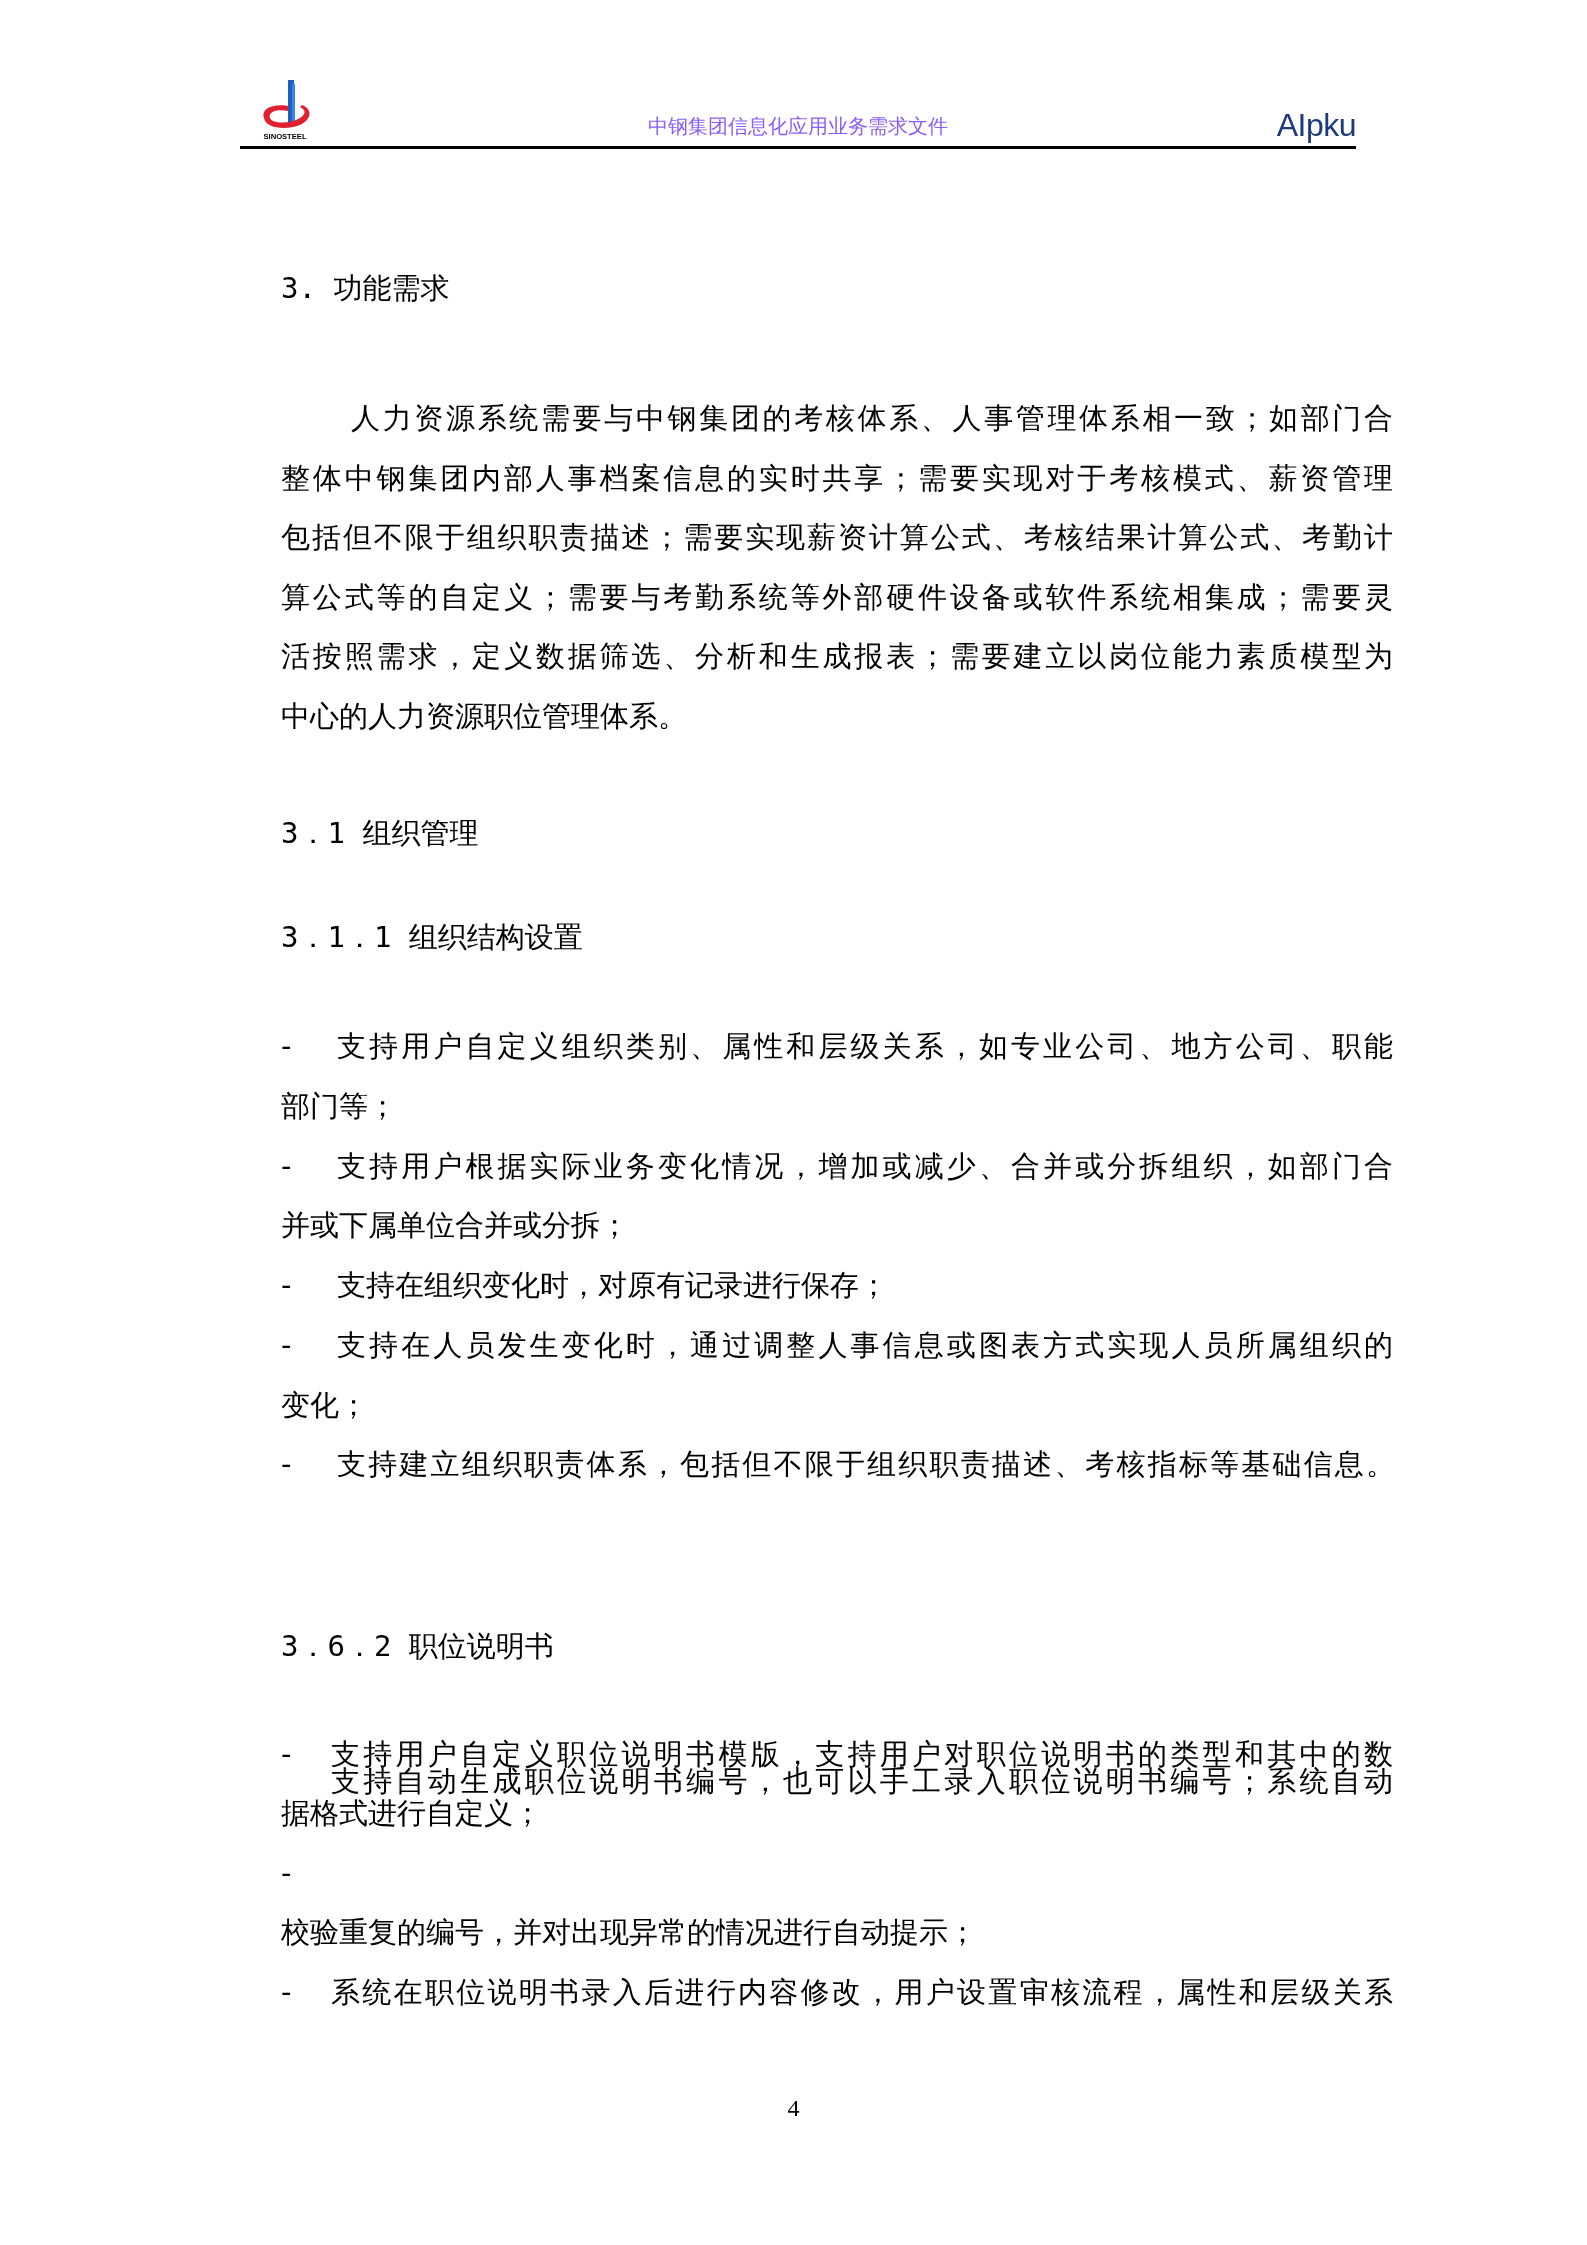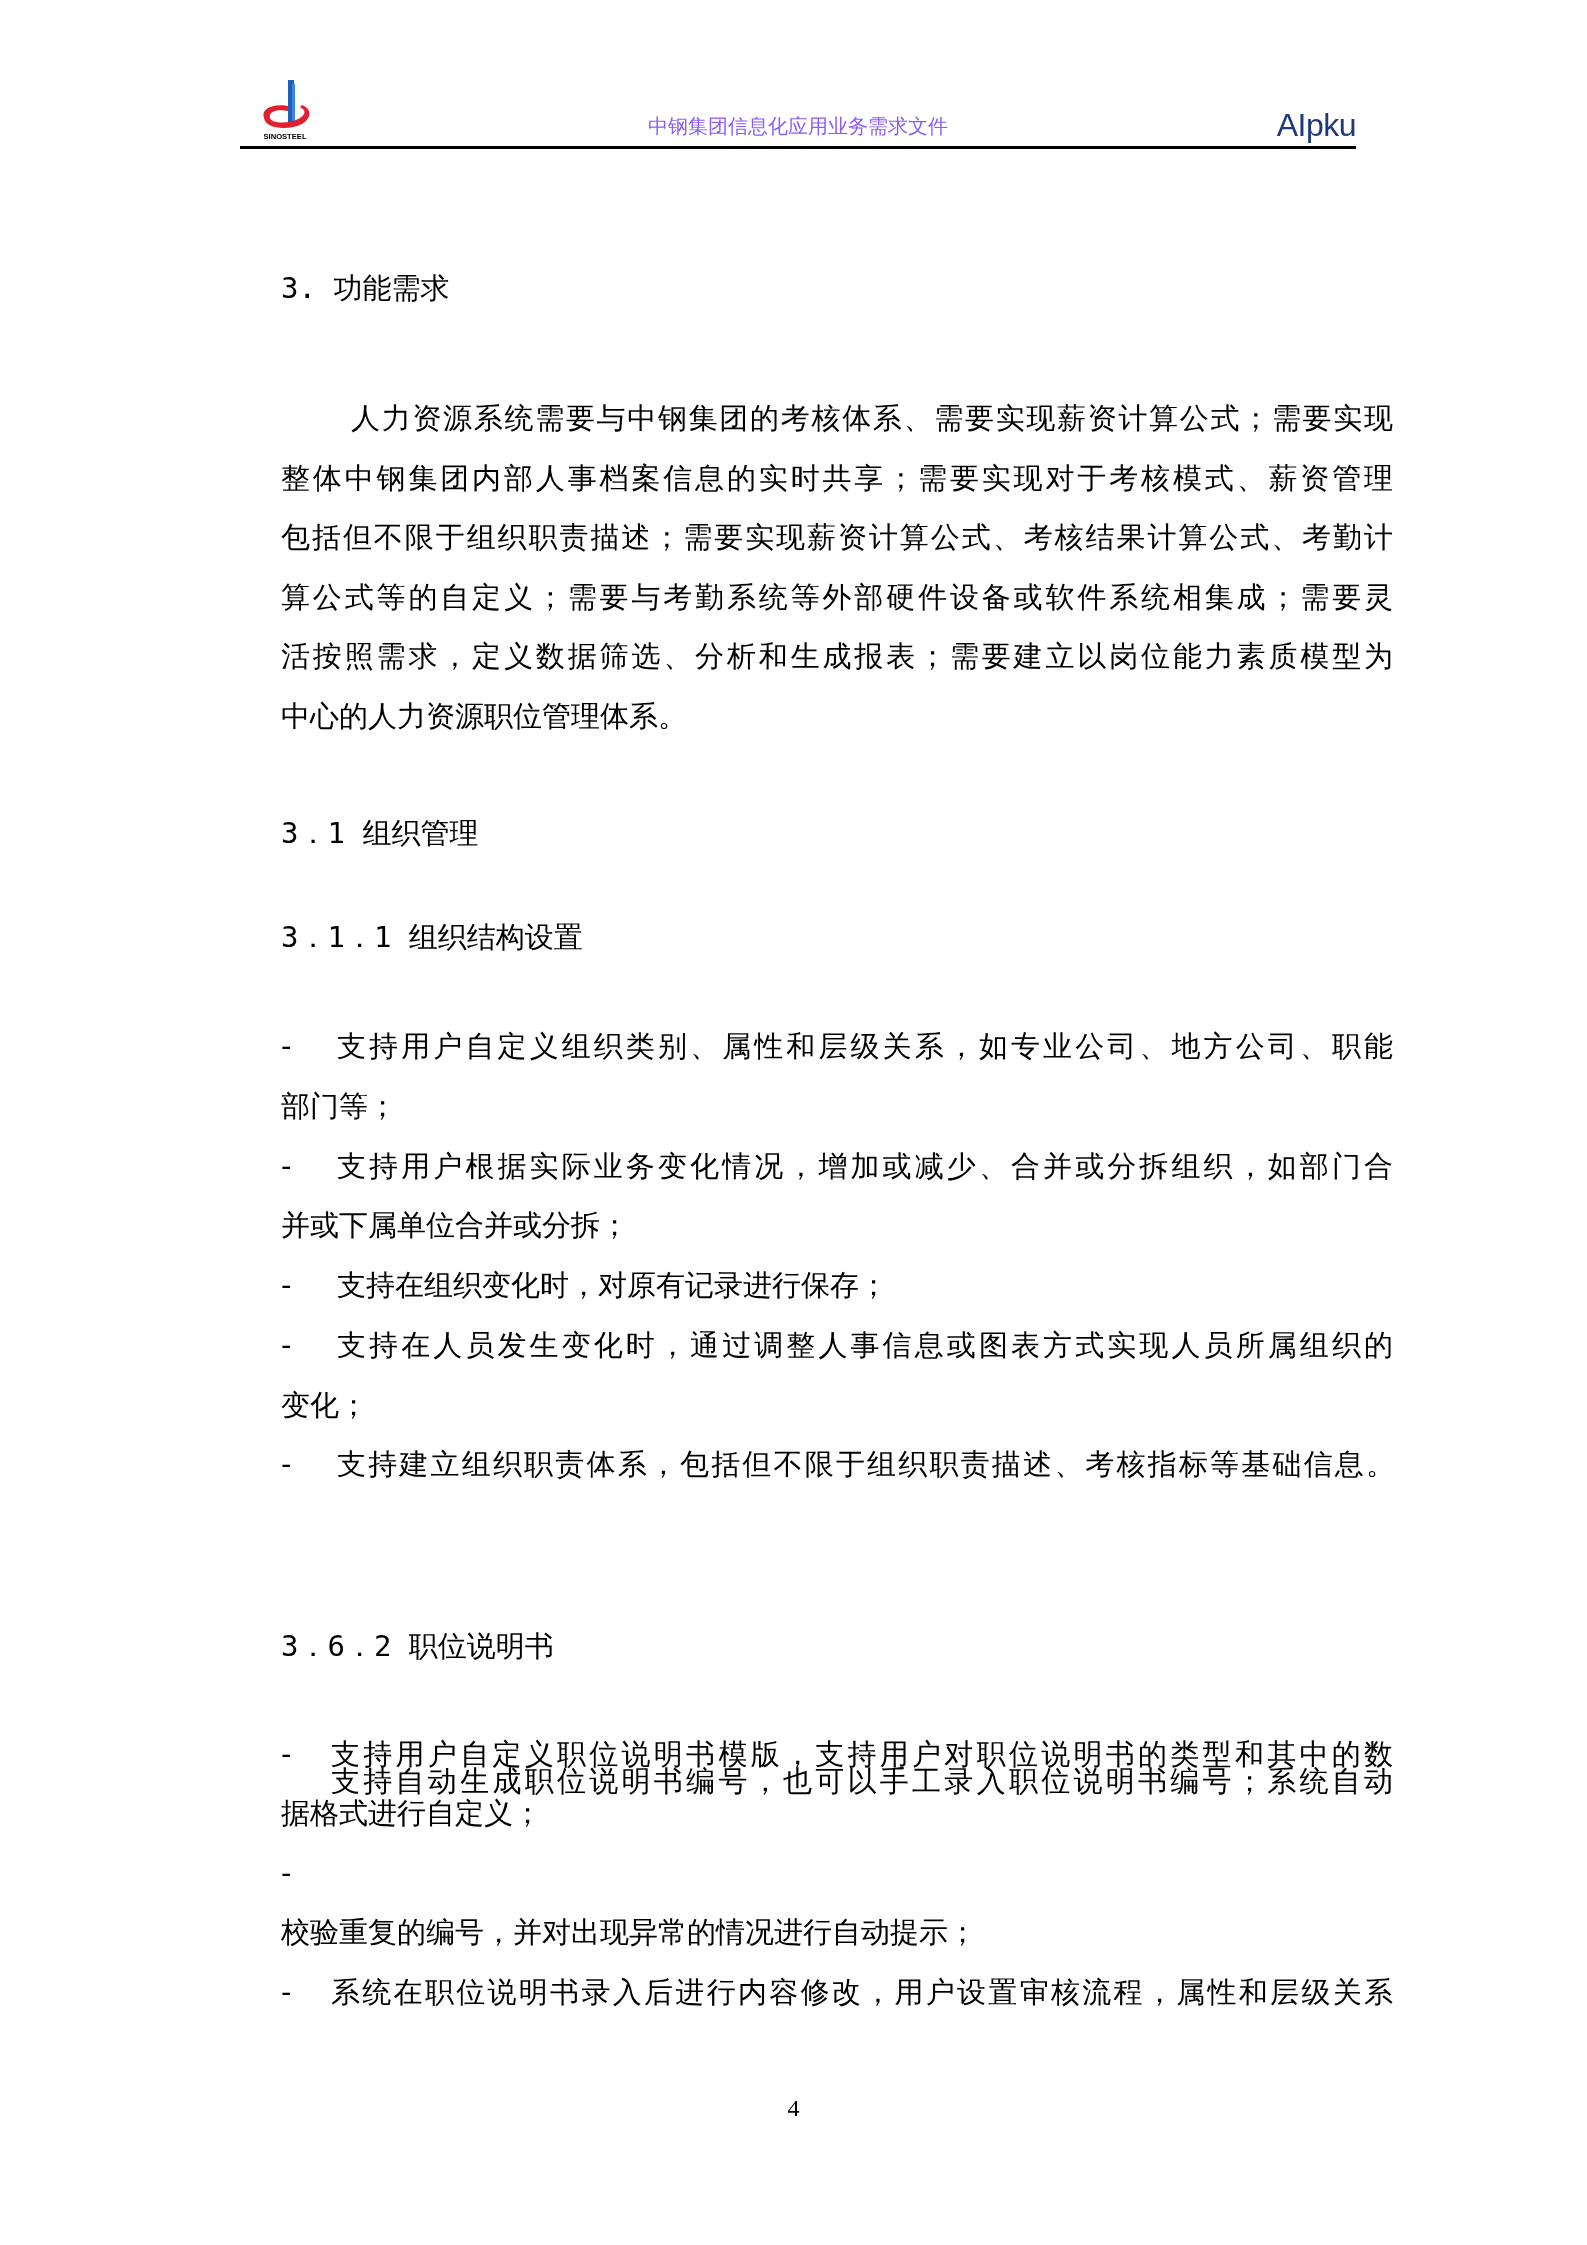--- a/index.html
+++ b/index.html
@@ -122,21 +122,21 @@
   <div class="header-title">中钢集团信息化应用业务需求文件</div>
   <div class="logo-right">AIpku</div>
   <div class="header-rule"></div>
 </div>
 
 <div class="content">
 
   <div class="line heading" style="top:271px;">3.   功能需求</div>
 
   <div>
-    <div class="line justify" style="top:401px; left:70px; width:1042px;">人力资源系统需要与中钢集团的考核体系、需要实现薪资计算公式；需要实现</div>
+    <div class="line justify" style="top:401px; left:70px; width:1042px;">人力资源系统需要与中钢集团的考核体系、人事管理体系相一致；如部门合</div>
     <div class="line justify" style="top:461px;">整体中钢集团内部人事档案信息的实时共享；需要实现对于考核模式、薪资管理</div>
     <div class="line justify" style="top:520px;">包括但不限于组织职责描述；需要实现薪资计算公式、考核结果计算公式、考勤计</div>
     <div class="line justify" style="top:580px;">算公式等的自定义；需要与考勤系统等外部硬件设备或软件系统相集成；需要灵</div>
     <div class="line justify" style="top:639px;">活按照需求，定义数据筛选、分析和生成报表；需要建立以岗位能力素质模型为</div>
     <div class="line" style="top:699px;">中心的人力资源职位管理体系。</div>
   </div>
 
   <div class="line heading" style="top:816px;">3．1 组织管理</div>
 
   <div class="line heading" style="top:920px;">3．1．1 组织结构设置</div>

